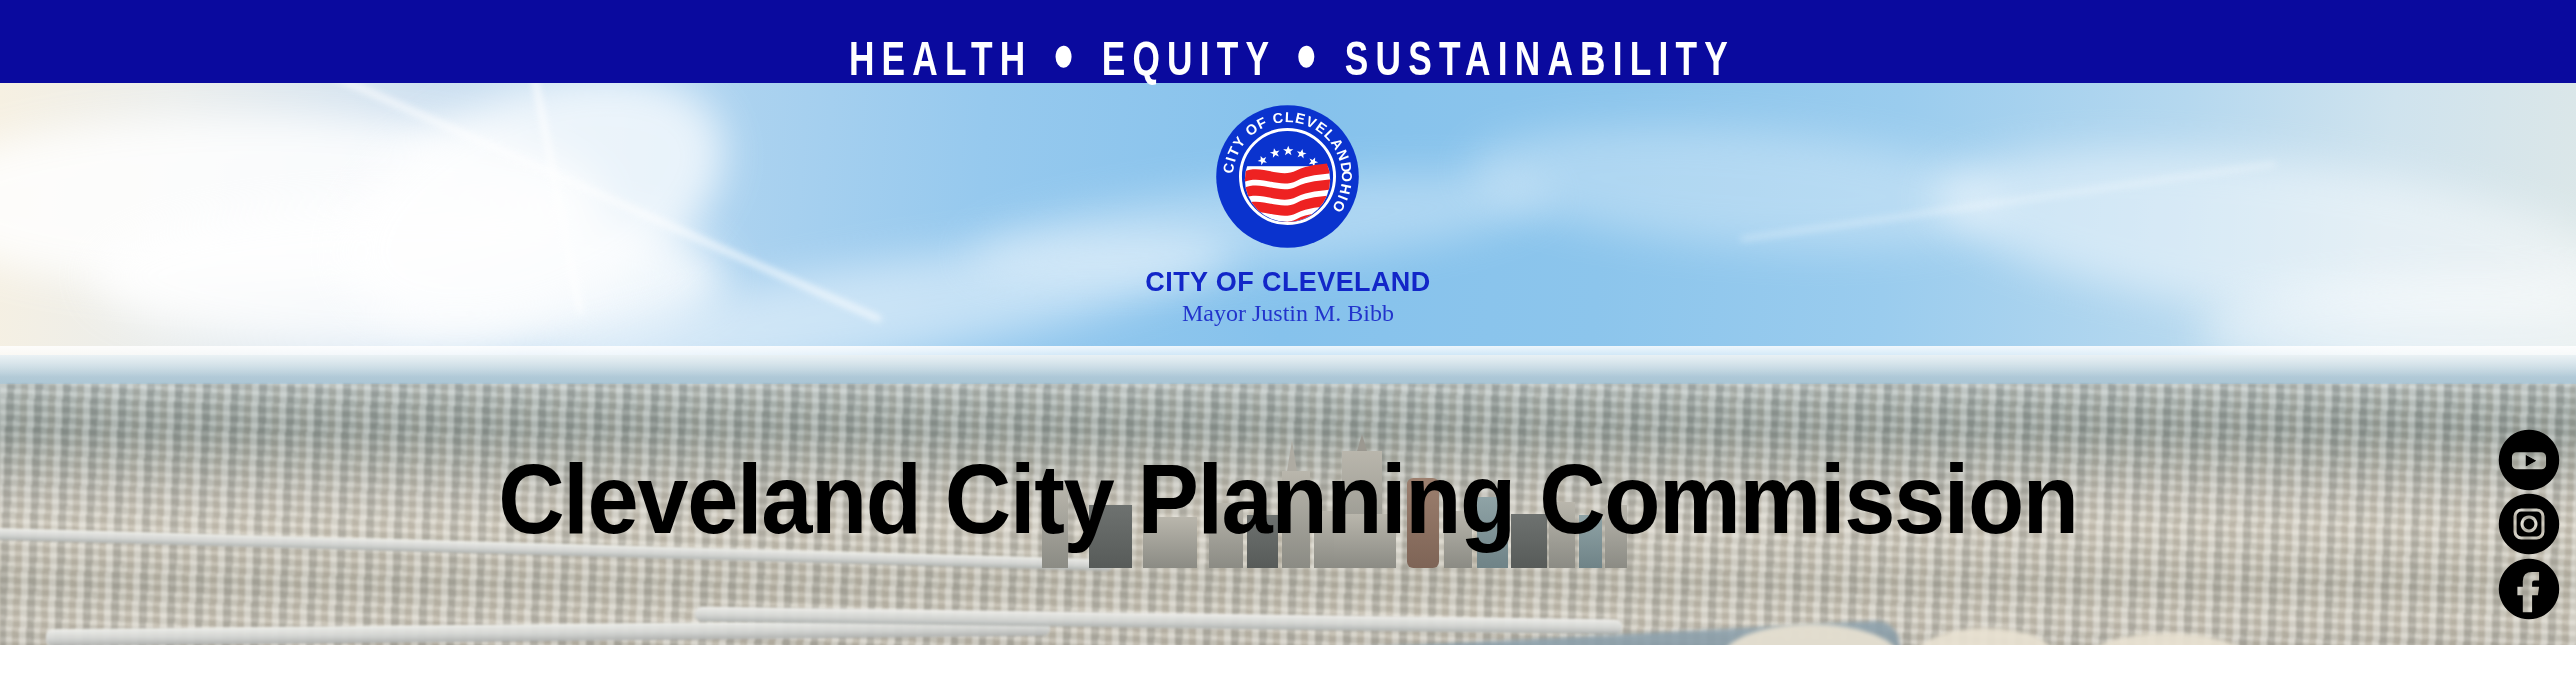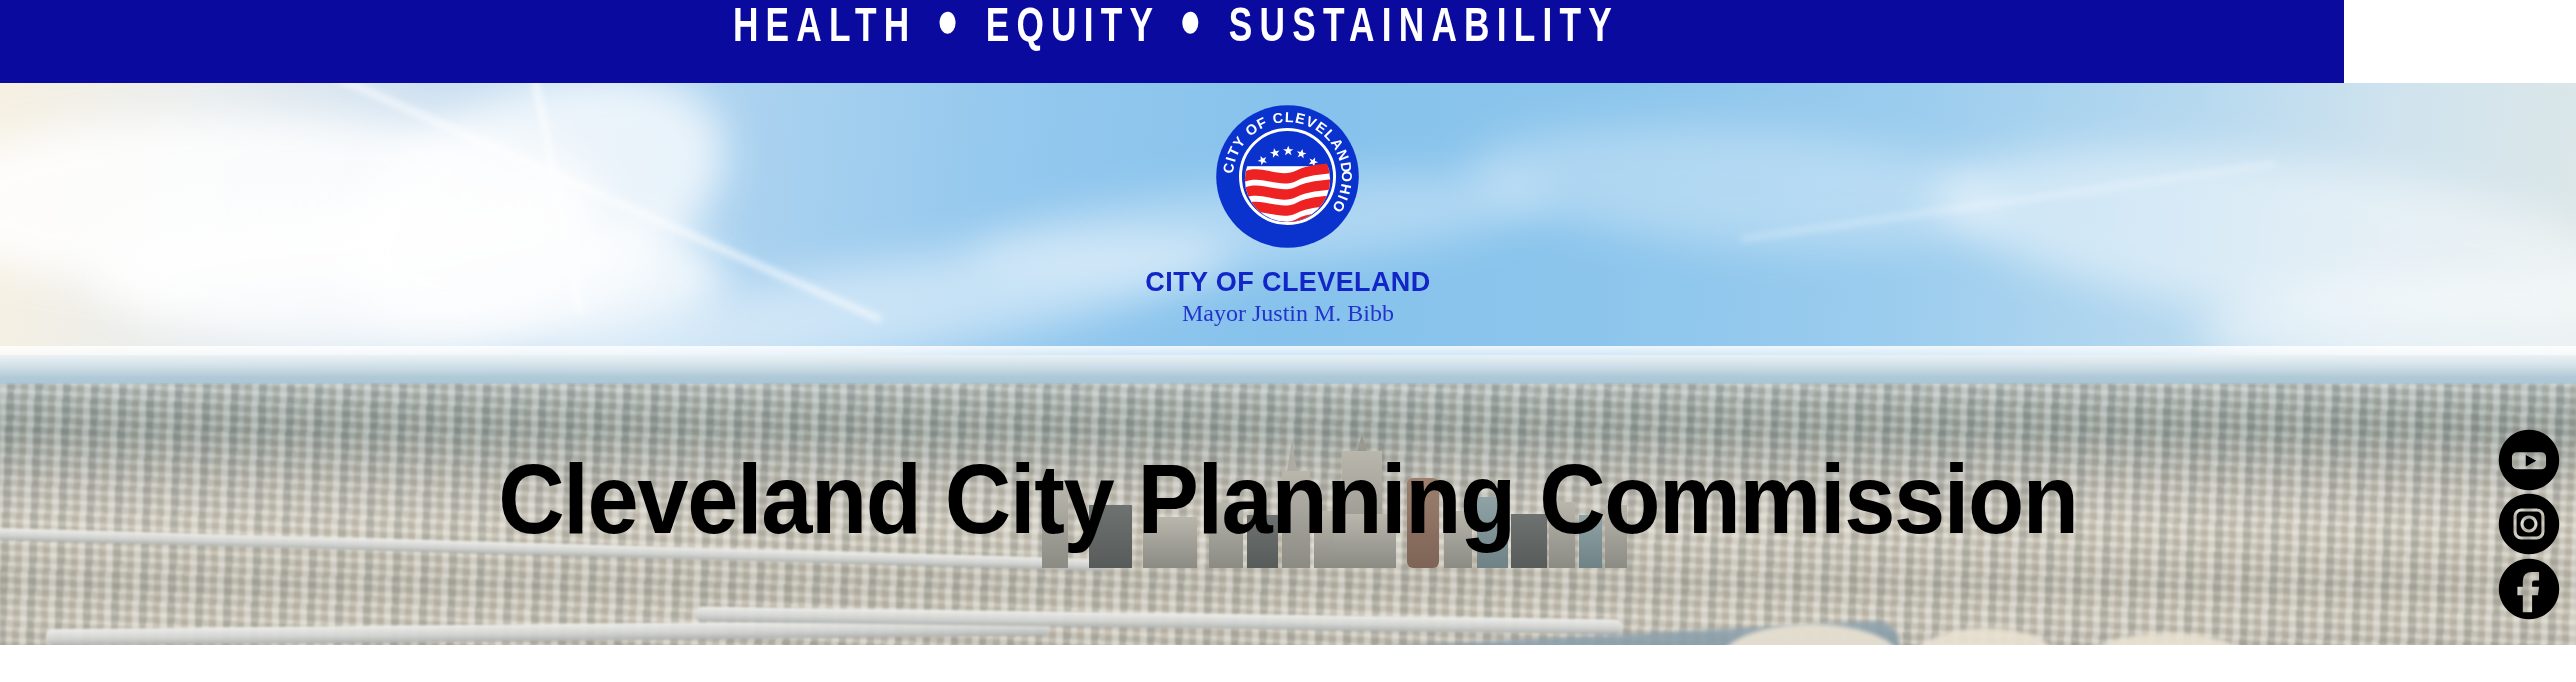--- a/index.html
+++ b/index.html
@@ -18,25 +18,25 @@
     height: 682px;
     background: #ffffff;
     overflow: hidden;
   }
 
   
   .tagline-bar {
     position: absolute;
     left: 0;
     top: 0;
-    width: 2344px;
+    width: 2576px;
     height: 83px;
     background: #0A0A9E;
     display: flex;
-    align-items: flex-start;
+    align-items: flex-end;
     justify-content: center;
     z-index: 40;
   }
   .tagline-text {
     color: #ffffff;
     font-family: "Liberation Sans", sans-serif;
     font-weight: 700;
     font-size: 49px;
     line-height: 1;
     letter-spacing: 10px;

